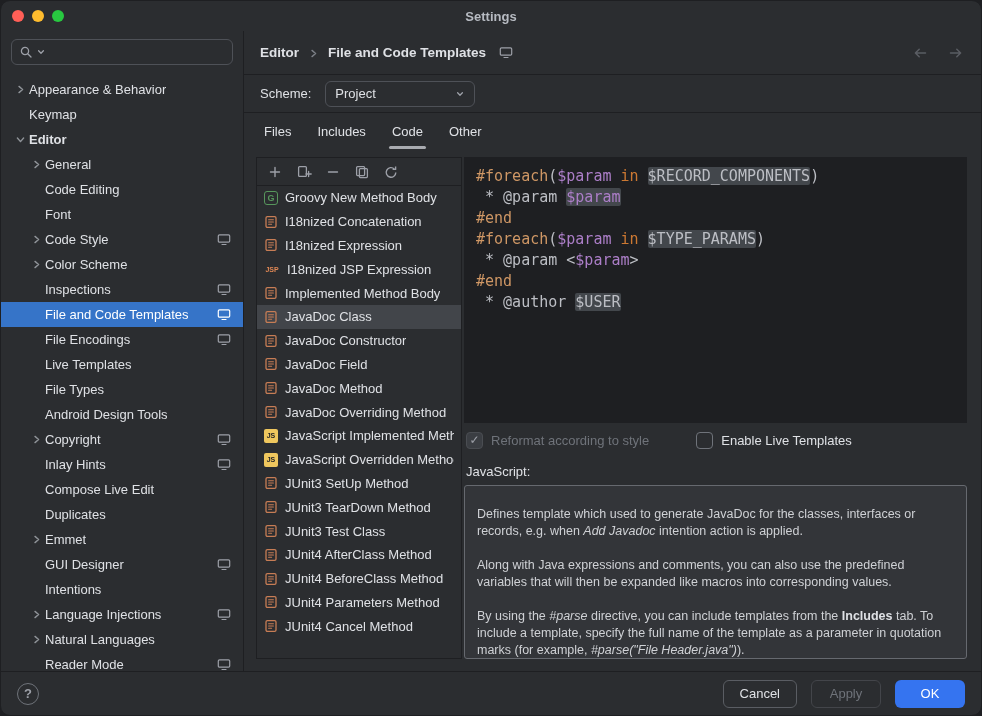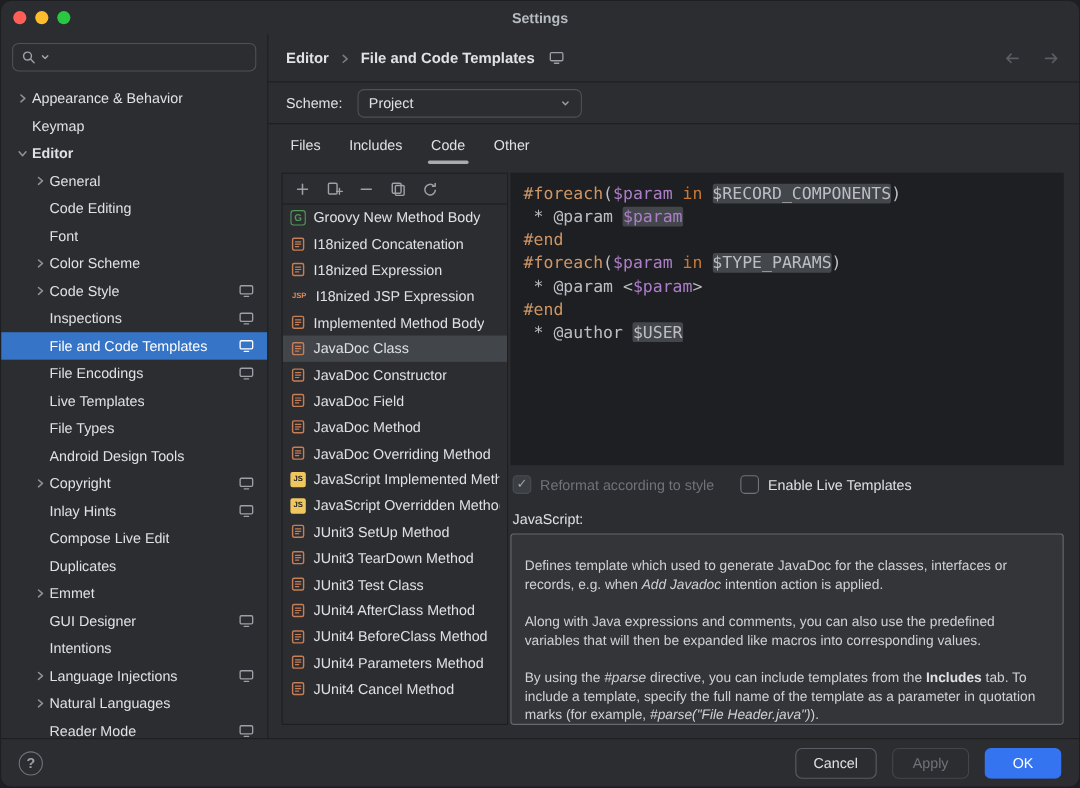--- a/index.html
+++ b/index.html
@@ -47,21 +47,21 @@
   .main-header { flex:0 0 44px; display:flex; align-items:center; padding:0 16px;
                  border-bottom:1px solid var(--panel_border); gap:9px; }
   .crumb { font-weight:700; font-size:13.5px; }
   .crumb-sep { color:#7A7E85; display:flex; margin-top:1px; }
   .bc-screen { color:#9DA0A8; display:flex; margin-left:4px; }
   .nav-arrows { margin-left:auto; display:flex; gap:18px; color:#5A5D63; }
   .nav-arrows span { display:flex; }
 
   .scheme-row { flex:0 0 38px; display:flex; align-items:center; gap:14px; padding:0 16px;
                 border-bottom:1px solid var(--panel_border); }
-  .scheme-select { width:204px; height:26px; border:1px solid #4E5157; border-radius:6px;
+  .scheme-select { width:150px; height:26px; border:1px solid #4E5157; border-radius:6px;
                    display:flex; align-items:center; justify-content:space-between; padding:0 9px;
                    color:var(--text); }
   .scheme-select .ic { color:#9DA0A8; display:flex; }
 
   .tabs { flex:0 0 36px; display:flex; align-items:stretch; gap:26px; padding:0 20px; }
   .tab { position:relative; display:flex; align-items:center; color:var(--text); }
   .tab.active::after { content:""; position:absolute; left:-3px; right:-3px; bottom:0; height:3px;
                        border-radius:2px; background:#A9ABB0; }
 
   .content { flex:1; min-height:0; display:flex; padding:8px 14px 12px 12px; }
@@ -86,21 +86,21 @@
   
   .right-col { flex:1; min-width:0; display:flex; flex-direction:column; }
   .editor { flex:0 0 266px; background:var(--editor_bg); padding:9px 12px; overflow:hidden;
             font-family:"DejaVu Sans Mono", monospace; font-size:15px; line-height:21px; white-space:pre; }
   .tk-dir { color:var(--code_directive); }
   .tk-kw  { color:var(--code_keyword); }
   .tk-var { color:var(--code_variable); }
   .tk-pl  { color:var(--code_plain); }
   .tk-box { background:var(--code_box_bg); border-radius:2px; }
 
-  .opts-row { flex:0 0 30px; display:flex; align-items:center; gap:24px; padding-left:2px; margin-top:2px;text-align:center; }
+  .opts-row { flex:0 0 30px; display:flex; align-items:center; gap:47px; padding-left:2px; margin-top:2px;text-align:center; }
   .opt { display:flex; align-items:center; gap:8px; color:var(--text); }
   .opt.disabled { color:var(--text_disabled); }
   .cb { width:17px; height:17px; border:1px solid #6F737A; border-radius:4px;
         display:inline-flex; align-items:center; justify-content:center; }
   .opt.disabled .cb { background:#3B3E43; border-color:#4A4D52; }
   .cb.checked::after { content:"✓"; font-size:12px; color:#9DA0A8; line-height:1; }
 
   .desc-label { margin:9px 0 6px 2px; color:var(--text); }
   .desc-panel { flex:1; min-height:0; border:1px solid var(--desc_border); background:var(--desc_bg);
                 border-radius:3px; padding:20px 12px; overflow:hidden; color:#CFD1D5;
@@ -188,35 +188,35 @@
           <div class="tree-row lvl1">
             <span class="chev"></span>
             <span class="tree-label">Font</span>
           </div>
           <div class="tree-row lvl1">
             <span class="chev">
               <svg width="11" height="11" viewBox="0 0 11 11">
                 <path d="M4 2.4 7.6 5.5 4 8.6" fill="none" stroke="currentColor" stroke-width="1.4" stroke-linecap="round" stroke-linejoin="round"></path>
               </svg>
             </span>
+            <span class="tree-label">Code Style</span>
+            <span class="screen-ic">
+              <svg width="14" height="13" viewBox="0 0 14 13">
+                <rect x="1.3" y="1.8" width="11.4" height="7.4" rx="1.2" fill="none" stroke="currentColor" stroke-width="1.2"></rect>
+                <path d="M5 11.5h4" stroke="currentColor" stroke-width="1.2" stroke-linecap="round"></path>
+              </svg>
+            </span>
+          </div>
+          <div class="tree-row lvl1">
+            <span class="chev">
+              <svg width="11" height="11" viewBox="0 0 11 11">
+                <path d="M4 2.4 7.6 5.5 4 8.6" fill="none" stroke="currentColor" stroke-width="1.4" stroke-linecap="round" stroke-linejoin="round"></path>
+              </svg>
+            </span>
             <span class="tree-label">Color Scheme</span>
-          </div>
-          <div class="tree-row lvl1">
-            <span class="chev">
-              <svg width="11" height="11" viewBox="0 0 11 11">
-                <path d="M4 2.4 7.6 5.5 4 8.6" fill="none" stroke="currentColor" stroke-width="1.4" stroke-linecap="round" stroke-linejoin="round"></path>
-              </svg>
-            </span>
-            <span class="tree-label">Code Style</span>
-            <span class="screen-ic">
-              <svg width="14" height="13" viewBox="0 0 14 13">
-                <rect x="1.3" y="1.8" width="11.4" height="7.4" rx="1.2" fill="none" stroke="currentColor" stroke-width="1.2"></rect>
-                <path d="M5 11.5h4" stroke="currentColor" stroke-width="1.2" stroke-linecap="round"></path>
-              </svg>
-            </span>
           </div>
           <div class="tree-row lvl1">
             <span class="chev"></span>
             <span class="tree-label">Inspections</span>
             <span class="screen-ic">
               <svg width="14" height="13" viewBox="0 0 14 13">
                 <rect x="1.3" y="1.8" width="11.4" height="7.4" rx="1.2" fill="none" stroke="currentColor" stroke-width="1.2"></rect>
                 <path d="M5 11.5h4" stroke="currentColor" stroke-width="1.2" stroke-linecap="round"></path>
               </svg>
             </span>

